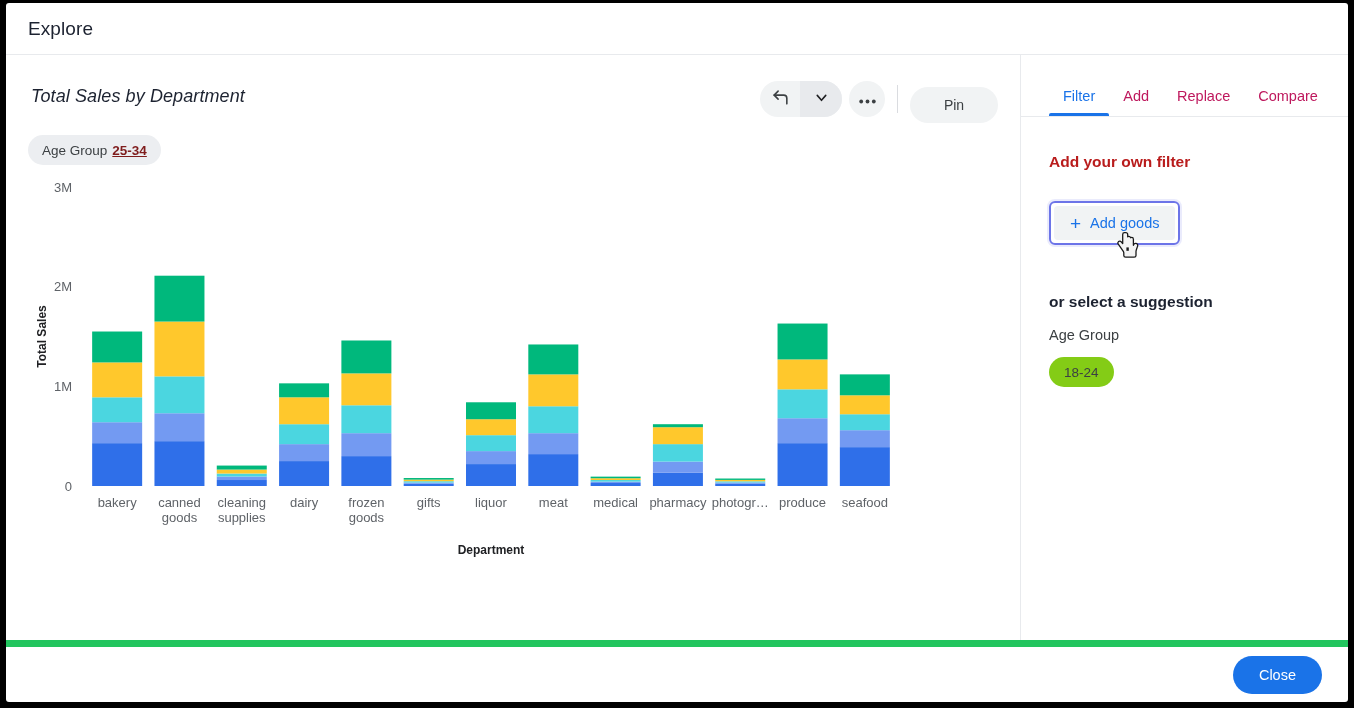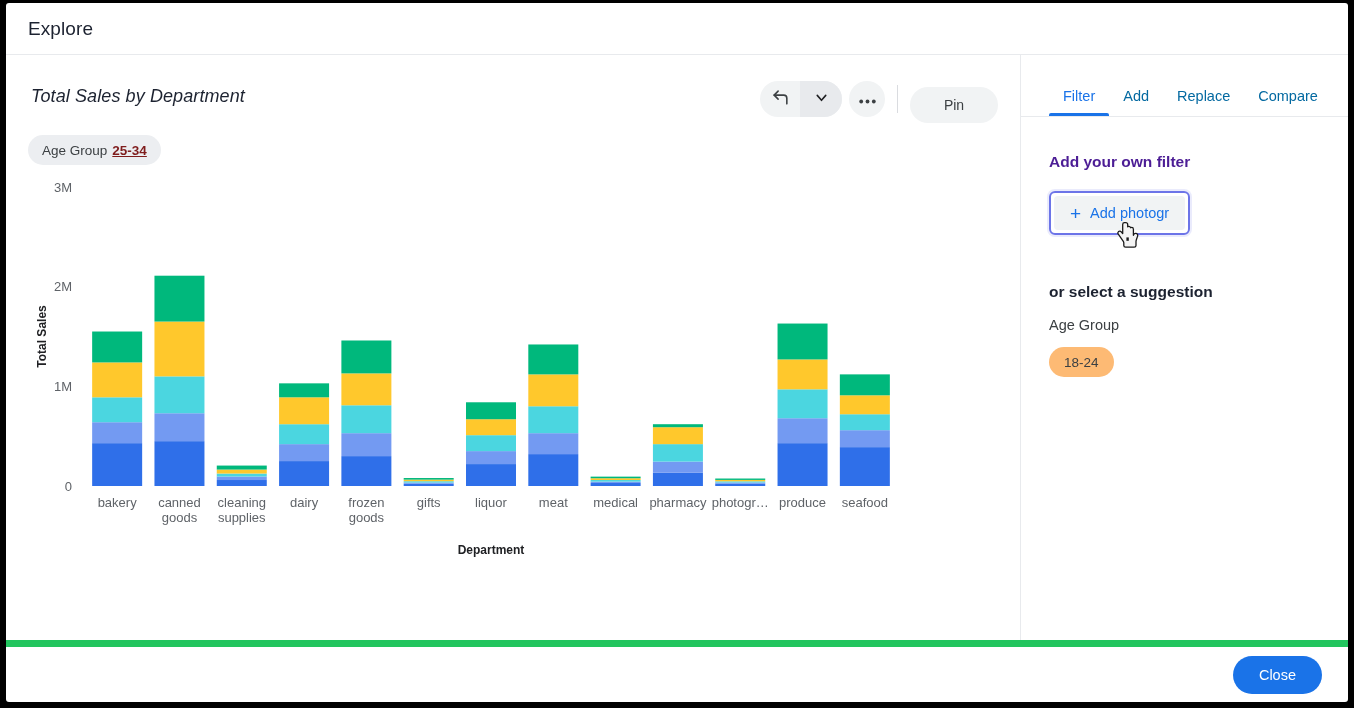--- a/index.html
+++ b/index.html
@@ -171,40 +171,40 @@
     height: 62px;
     flex: 0 0 62px;
     padding: 0 0 0 28px;
     gap: 0;
     border-bottom: 1px solid #e8eaed;
   }
   .tab {
     position: relative;
     padding: 0 14px 12px 14px;
     font-size: 14.5px;
-    color: #0369a1;
+    color: #be185d;
     cursor: pointer;
     background: none; border: none;
     font-family: "Liberation Sans", sans-serif;
   }
   .tab.active { color: #1a73e8; }
   .tab.active::after {
     content: "";
     position: absolute;
     left: 0; right: 0; bottom: 0;
     height: 3px;
     background: #1a73e8;
     border-radius: 2px 2px 0 0;
   }
   .panel { padding: 36px 28px 0 28px; }
   .panel-h {
     font-size: 15.5px;
-    color: #4c1d95;
+    color: #b91c1c;
     font-weight: bold;
-    margin: 0 0 20px 0;
+    margin: 0 0 30px 0;
   }
   .addfilter-wrap {
     position: relative;
     display: inline-block;
     border: 2px solid #6c74e8;
     border-radius: 6px;
     padding: 3px;
     box-shadow: 0 0 0 2px rgba(108,116,232,.14);
   }
   .addfilter-btn {
@@ -237,21 +237,21 @@
     font-size: 14.5px;
     color: #3c4043;
     margin-bottom: 14px;
   }
   .sugg-chip {
     display: inline-flex;
     align-items: center;
     height: 30px;
     padding: 0 15px;
     border-radius: 15px;
-    background: #fdba74;
+    background: #84cc16;
     font-size: 13.5px;
     color: #3c4043;
     cursor: pointer;
   }
   
   .modal-footer {
     flex: 0 0 62px;
     height: 62px;
     border-top: 7px solid #22c55e;
     display: flex;
@@ -435,21 +435,21 @@
             <button class="tab">Replace</button>
             <button class="tab">Compare</button>
           </div>
 
         <div class="panel">
           <div class="panel-h">Add your own filter</div>
 
           <div class="addfilter-wrap">
             <button class="addfilter-btn">
               <span class="plus-icon">+</span>
-              <span>Add photogr</span>
+              <span>Add goods</span>
             </button>
             <span class="cursor-hand">
               <svg width="24" height="29" viewBox="0 0 24 29">
                 <path d="M7.5 1.6c-1 0-1.8.8-1.8 1.8v9.2l-1.5-1.8c-.7-.8-1.9-.9-2.7-.2-.7.7-.8 1.8-.2 2.6l5 7.1c.3.5.5 1 .5 1.6v2.5c0 1 .8 1.8 1.8 1.8h8.6c1 0 1.8-.8 1.8-1.8v-3.6c0-.6.1-1.2.3-1.8l1.3-3.9c.4-1.2-.3-2.4-1.5-2.7-1-.2-2 .3-2.4 1.2l-.3.7V8.2c0-1-.8-1.8-1.8-1.8-.4 0-.7.1-1 .3-.2-.8-.9-1.4-1.8-1.4-.4 0-.8.1-1.1.4V3.4c0-1-.8-1.8-1.8-1.8z" fill="#f4f4f4" stroke="#1b1b1b" stroke-width="1.3" stroke-linejoin="round"></path>
                 <rect x="9.4" y="16.4" width="2.4" height="3.4" fill="#1b1b1b"></rect>
               </svg>
             </span>
           </div>
 
           <div class="panel-h2">or select a suggestion</div>

